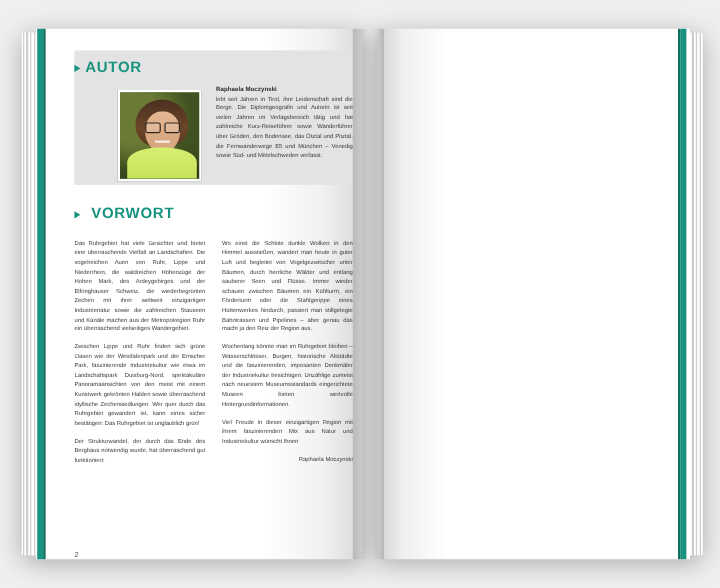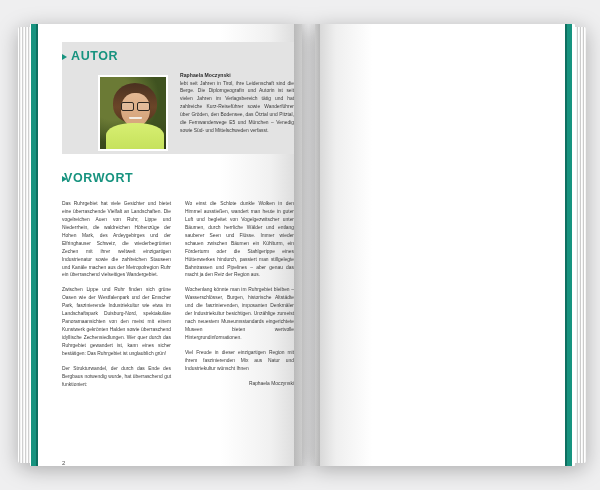--- a/index.html
+++ b/index.html
@@ -121,21 +121,21 @@
           <div class="neck"></div>
           <div class="shirt"></div>
         </div>
 
         <div class="bio">
           <div class="nm">Raphaela Moczynski</div>
           <div class="tx">lebt seit Jahren in Tirol, ihre Leidenschaft sind die Berge. Die Diplomgeografin und Autorin ist seit vielen Jahren im Verlagsbereich tätig und hat zahlreiche Kurz-Reiseführer sowie Wanderführer über Gröden, den Bodensee, das Ötztal und Pitztal, die Fernwanderwege E5 und München – Venedig sowie Süd- und Mittelschweden verfasst.</div>
         </div>
 
         <div class="arrow" style="left:0px;top:152px;"></div>
-        <h2 class="sec" style="left:2px;top:147px;">VORWORT</h2>
+        <h2 class="sec" style="left:14px;top:147px;">VORWORT</h2>
 
         <div class="cols">
           <div class="col">
             <p>Das Ruhrgebiet hat viele Gesichter und bietet eine überraschende Vielfalt an Landschaften. Die vogelreichen Auen von Ruhr, Lippe und Niederrhein, die waldreichen Höhenzüge der Hohen Mark, des Ardeygebirges und der Elfringhauser Schweiz, die wiederbegrünten Zechen mit ihrer weltweit einzigartigen Industrienatur sowie die zahlreichen Stauseen und Kanäle machen aus der Metropolregion Ruhr ein überraschend vielseitiges Wandergebiet.</p>
             <p>Zwischen Lippe und Ruhr finden sich grüne Oasen wie der Westfalenpark und der Emscher Park, faszinierende Industriekultur wie etwa im Landschaftspark Duisburg-Nord, spektakuläre Panoramaansichten von den meist mit einem Kunstwerk gekrönten Halden sowie überraschend idyllische Zechensiedlungen. Wer quer durch das Ruhrgebiet gewandert ist, kann eines sicher bestätigen: Das Ruhrgebiet ist unglaublich grün!</p>
             <p>Der Strukturwandel, der durch das Ende des Bergbaus notwendig wurde, hat überraschend gut funktioniert:</p>
           </div>
           <div class="col">
             <p>Wo einst die Schlote dunkle Wolken in den Himmel ausstießen, wandert man heute in guter Luft und begleitet von Vogelgezwitscher unter Bäumen, durch herrliche Wälder und entlang sauberer Seen und Flüsse. Immer wieder schauen zwischen Bäumen ein Kühlturm, ein Förderturm oder die Stahlgerippe eines Hüttenwerkes hindurch, passiert man stillgelegte Bahntrassen und Pipelines – aber genau das macht ja den Reiz der Region aus.</p>
             <p>Wochenlang könnte man im Ruhrgebiet bleiben – Wasserschlösser, Burgen, historische Altstädte und die faszinierenden, imposanten Denkmäler der Industriekultur besichtigen. Unzählige zumeist nach neuestem Museumsstandards eingerichtete Museen bieten wertvolle Hintergrundinformationen.</p>

